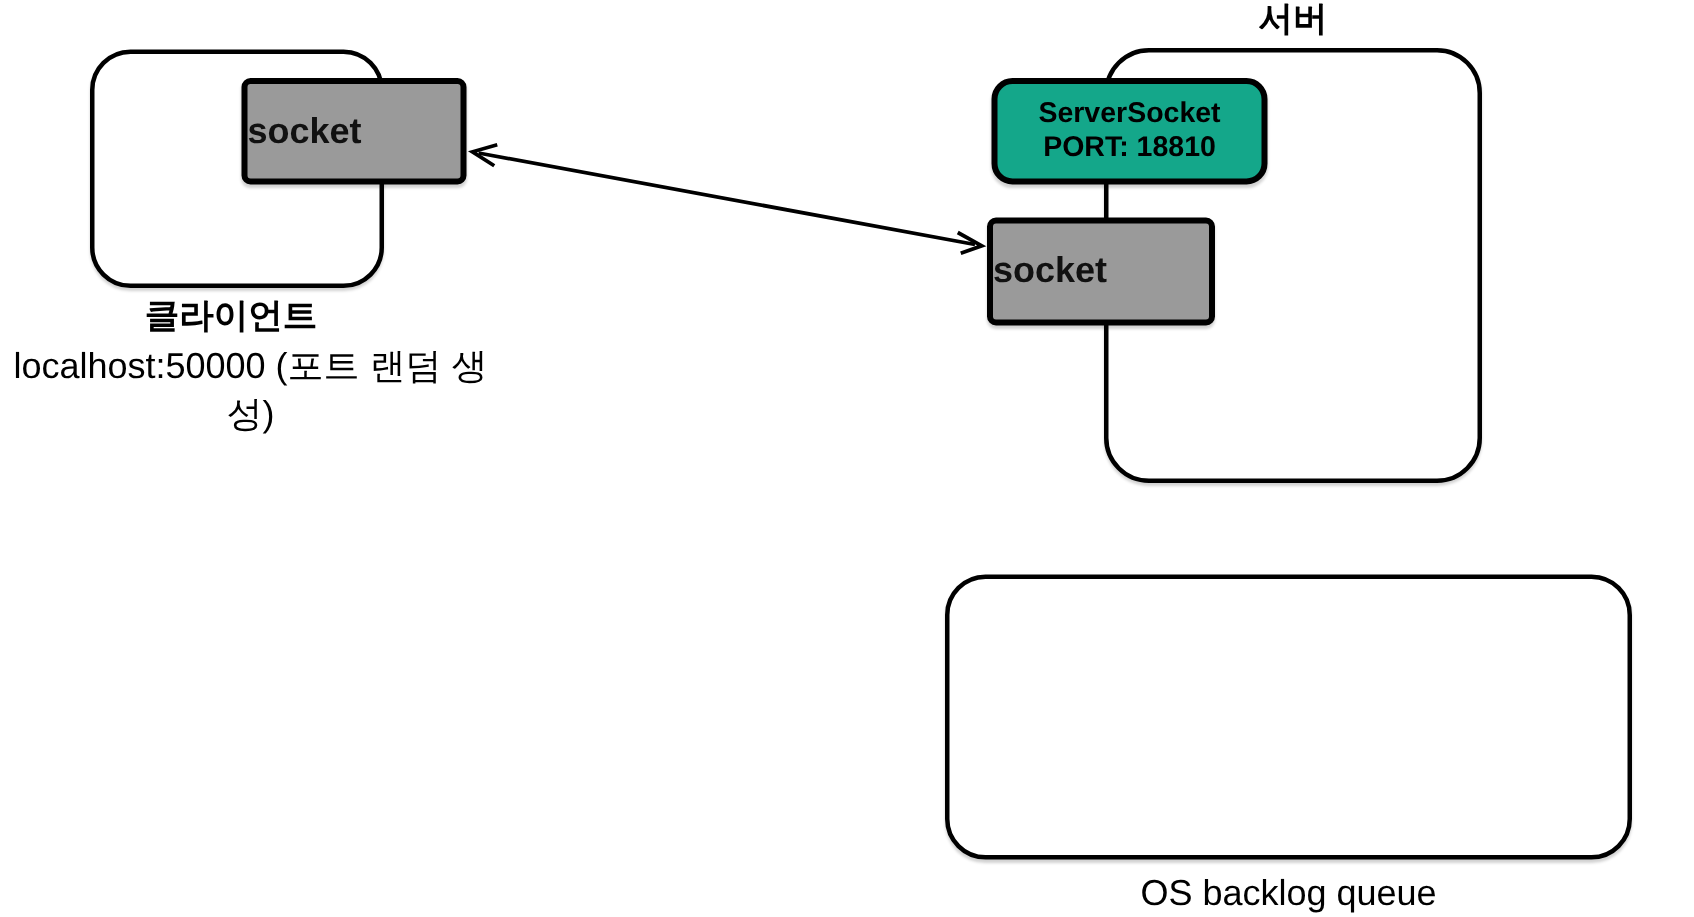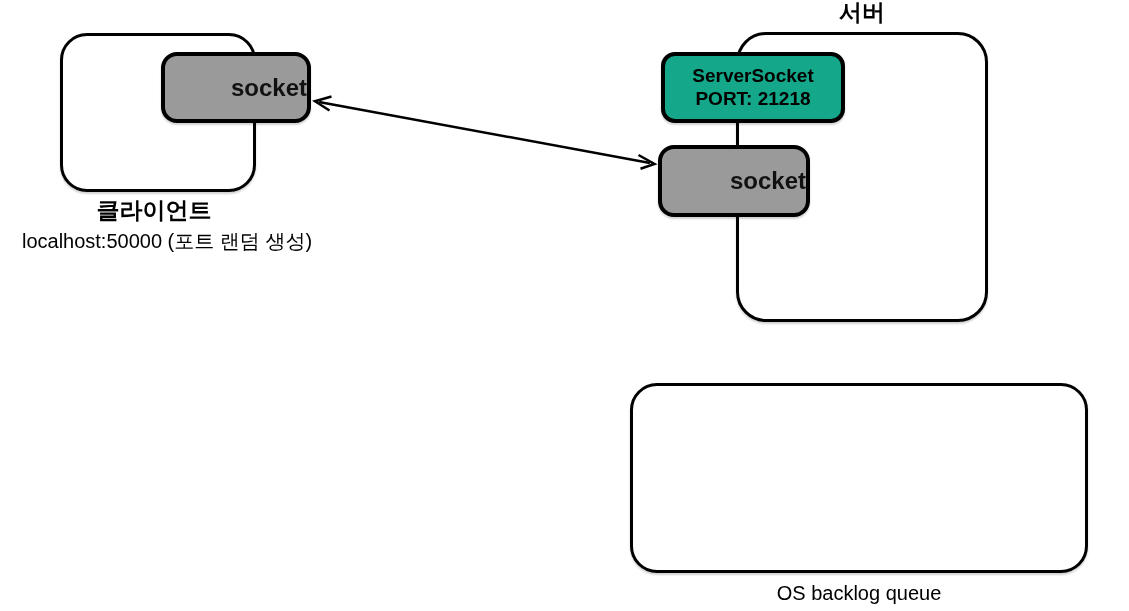--- a/index.html
+++ b/index.html
@@ -23,25 +23,25 @@
     box-shadow: 0 2px 2px rgba(0,0,0,0.18);
   }
   .client-box  { left: 60px;  top: 33px;  width: 196px; height: 159px; }
   .server-box  { left: 736px; top: 32px;  width: 252px; height: 290px; border-radius: 30px; }
   .backlog-box { left: 630px; top: 383px; width: 458px; height: 190px; }
 
   .socket {
     position: absolute;
     background: var(--socket-fill, #9a9a9a);
     border: 4px solid var(--line-color, #000);
-    border-radius: 16px;
+    border-radius: 6px;
     box-shadow: 0 2px 2px rgba(0,0,0,0.18);
     display: flex;
     align-items: center;
-    justify-content: flex-end;
+    justify-content: flex-start;
     font-weight: bold;
     font-size: 24px;
     color: #111;
   }
   .client-socket        { left: 161px; top: 52px;  width: 150px; height: 71px; }
   .server-accept-socket { left: 658px; top: 145px; width: 152px; height: 72px; }
 
   .server-socket {
     position: absolute;
     left: 661px; top: 52px; width: 184px; height: 71px;
@@ -66,21 +66,21 @@
     font-size: 23px;
     color: #000;
   }
   .client-label { left: 56px;  top: 195px; width: 196px; }
   .server-label { left: 736px; top: -3px;  width: 252px; }
 
   .sub-label {
     position: absolute;
     text-align: center;
     font-weight: normal;
-    font-size: 20px;
+    font-size: 24px;
     color: #000;
   }
   .client-sublabel { left: 2px;   top: 228px; width: 330px; }
   .backlog-label   { left: 630px; top: 582px; width: 458px; text-align: center; }
 
   .arrow-layer {
     position: absolute;
     left: 0; top: 0;
     width: 1129px; height: 611px;
     pointer-events: none;
@@ -97,21 +97,21 @@
   <div class="socket client-socket">
     <span>socket</span>
   </div>
   <div class="title-label client-label">클라이언트</div>
   <div class="sub-label client-sublabel">localhost:50000 (포트 랜덤 생성)</div>
 
   <div class="title-label server-label">서버</div>
   <div class="box server-box"></div>
   <div class="server-socket">
     <div>ServerSocket</div>
-    <div>PORT: 21218</div>
+    <div>PORT: 18810</div>
   </div>
   <div class="socket server-accept-socket">
     <span>socket</span>
   </div>
 
   <svg class="arrow-layer" viewBox="0 0 1129 611">
     <line x1="319" y1="102" x2="650" y2="163"></line>
 
     <path class="head" d="M 331.5 96.5 L 315 101.2 L 329.5 110.5"></path>
 

